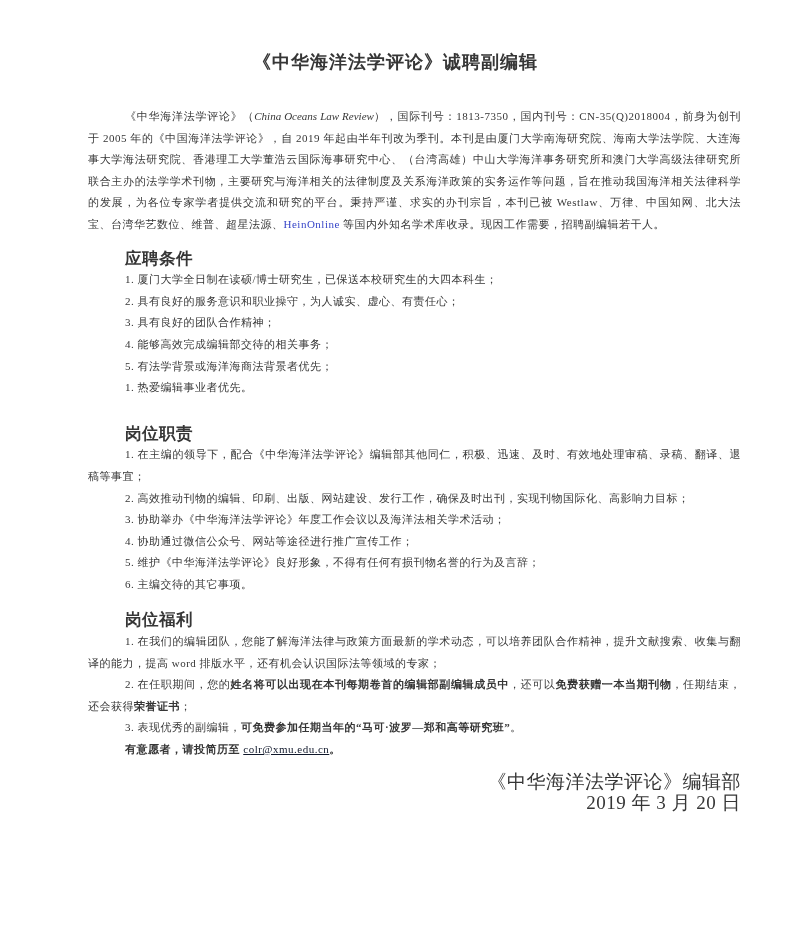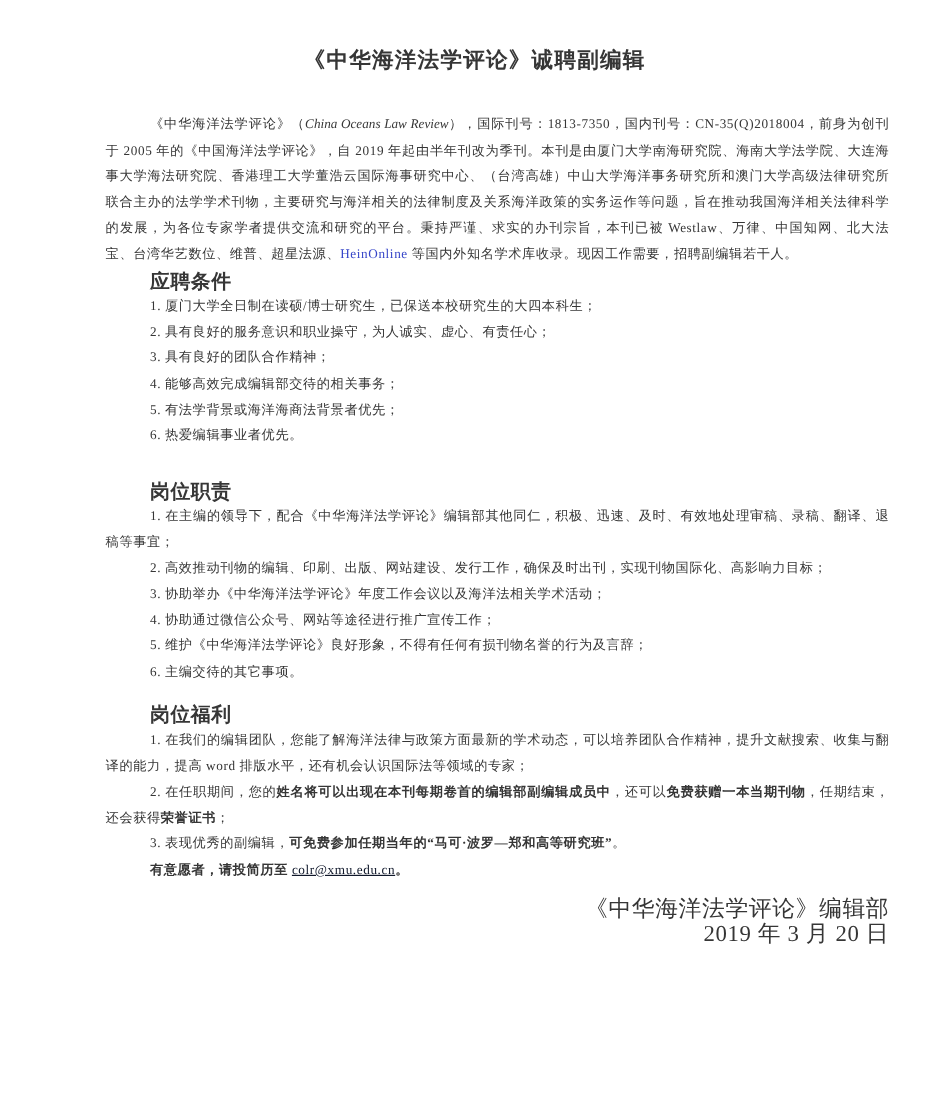--- a/index.html
+++ b/index.html
@@ -1,21 +1,21 @@
 <!DOCTYPE html>
 <html><head>
 <meta charset="utf-8">
 <style>
   html, body { margin: 0; padding: 0; background: #ffffff; }
   .page {
     position: relative;
     width: 791px;
     height: 823px;
     box-sizing: border-box;
-    padding-top: 38px;
+    padding-top: 50px;
     background: #ffffff;
     color: #363636;
     font-family: "Liberation Serif", "DejaVu Serif", serif;
     overflow: hidden;
   }
   .title {
     margin: 0 0 32px 0;
     text-align: center;
     font-size: 18px;
     line-height: 24px;
@@ -32,21 +32,21 @@
     text-align: justify;
     font-family: Liberation Serif, serif;
   }
   .heading {
     margin: 0 0 0 37px;
     font-size: 16.5px;
     line-height: 21.6px;
     letter-spacing: 0.5px;
     font-weight: bold;
   }
-  .h-cond { }
+  .h-cond { margin-top: 12px; }
   .h-dut  { margin-top: 24px; }
   .h-ben  { margin-top: 14px; }
   .latin { font-style: italic; letter-spacing: 0; }
   .hein  { color: #3645c8; }
   .b { font-weight: bold; }
   .contact { font-weight: bold; }
   .email {
     color: #0f172a;
     text-decoration: underline;
     font-weight: normal;
@@ -70,21 +70,21 @@
   <div class="content">
 
     <p class="para"><span>《中华海洋法学评论》（</span><span class="latin">China Oceans Law Review</span><span>），国际刊号：1813-7350，国内刊号：CN-35(Q)2018004，前身为创刊于 2005 年的《中国海洋法学评论》，自 2019 年起由半年刊改为季刊。本刊是由厦门大学南海研究院、海南大学法学院、大连海事大学海法研究院、香港理工大学董浩云国际海事研究中心、（台湾高雄）中山大学海洋事务研究所和澳门大学高级法律研究所联合主办的法学学术刊物，主要研究与海洋相关的法律制度及关系海洋政策的实务运作等问题，旨在推动我国海洋相关法律科学的发展，为各位专家学者提供交流和研究的平台。秉持严谨、求实的办刊宗旨，本刊已被 Westlaw、万律、中国知网、北大法宝、台湾华艺数位、维普、超星法源、</span><span class="hein">HeinOnline</span><span> 等国内外知名学术库收录。现因工作需要，招聘副编辑若干人。</span></p>
 
     <h2 class="heading h-cond">应聘条件</h2>
     <p class="para">1. 厦门大学全日制在读硕/博士研究生，已保送本校研究生的大四本科生；</p>
     <p class="para">2. 具有良好的服务意识和职业操守，为人诚实、虚心、有责任心；</p>
     <p class="para">3. 具有良好的团队合作精神；</p>
     <p class="para">4. 能够高效完成编辑部交待的相关事务；</p>
     <p class="para">5. 有法学背景或海洋海商法背景者优先；</p>
-    <p class="para">6. 热爱编辑事业者优先。</p>
+    <p class="para">1. 热爱编辑事业者优先。</p>
 
     <h2 class="heading h-dut">岗位职责</h2>
     <p class="para">1. 在主编的领导下，配合《中华海洋法学评论》编辑部其他同仁，积极、迅速、及时、有效地处理审稿、录稿、翻译、退稿等事宜；</p>
     <p class="para">2. 高效推动刊物的编辑、印刷、出版、网站建设、发行工作，确保及时出刊，实现刊物国际化、高影响力目标；</p>
     <p class="para">3. 协助举办《中华海洋法学评论》年度工作会议以及海洋法相关学术活动；</p>
     <p class="para">4. 协助通过微信公众号、网站等途径进行推广宣传工作；</p>
     <p class="para">5. 维护《中华海洋法学评论》良好形象，不得有任何有损刊物名誉的行为及言辞；</p>
     <p class="para">6. 主编交待的其它事项。</p>
 
     <h2 class="heading h-ben">岗位福利</h2>

